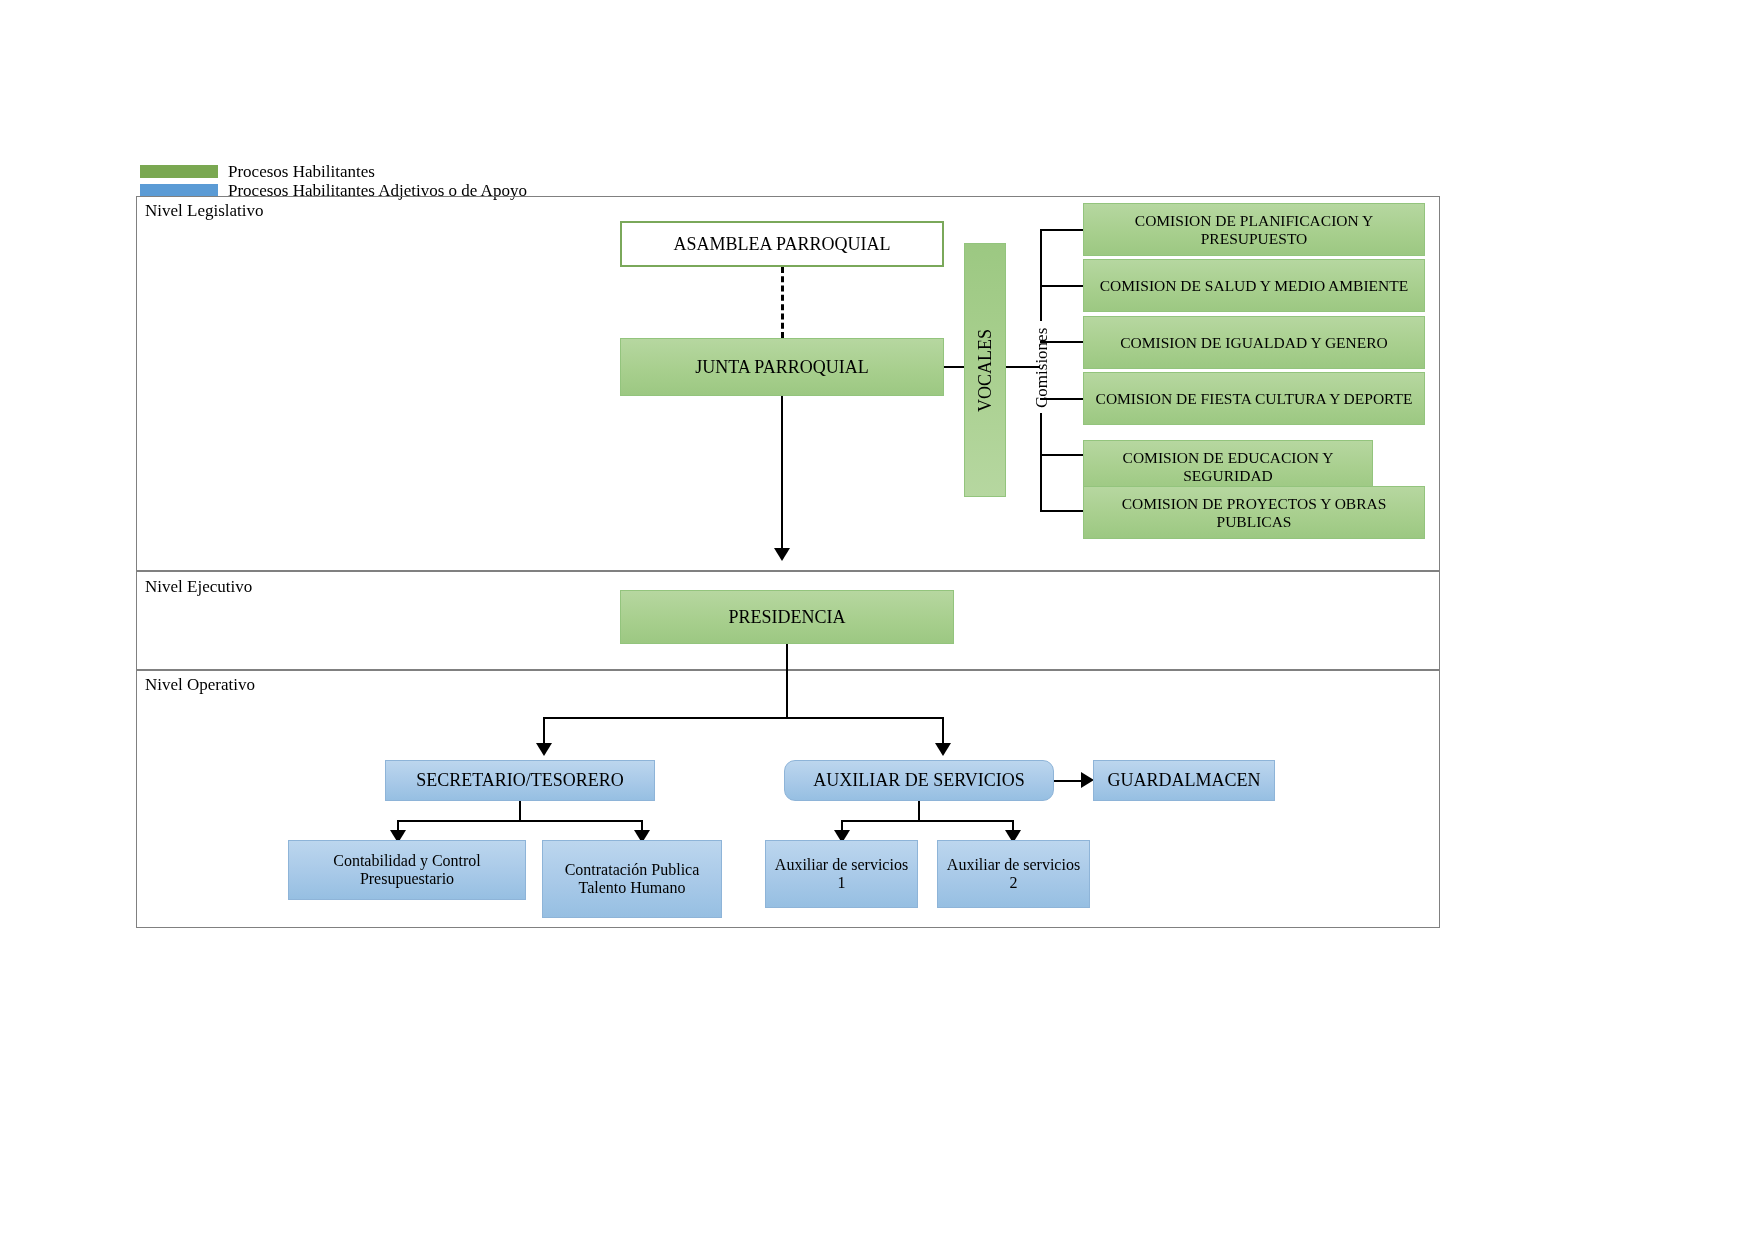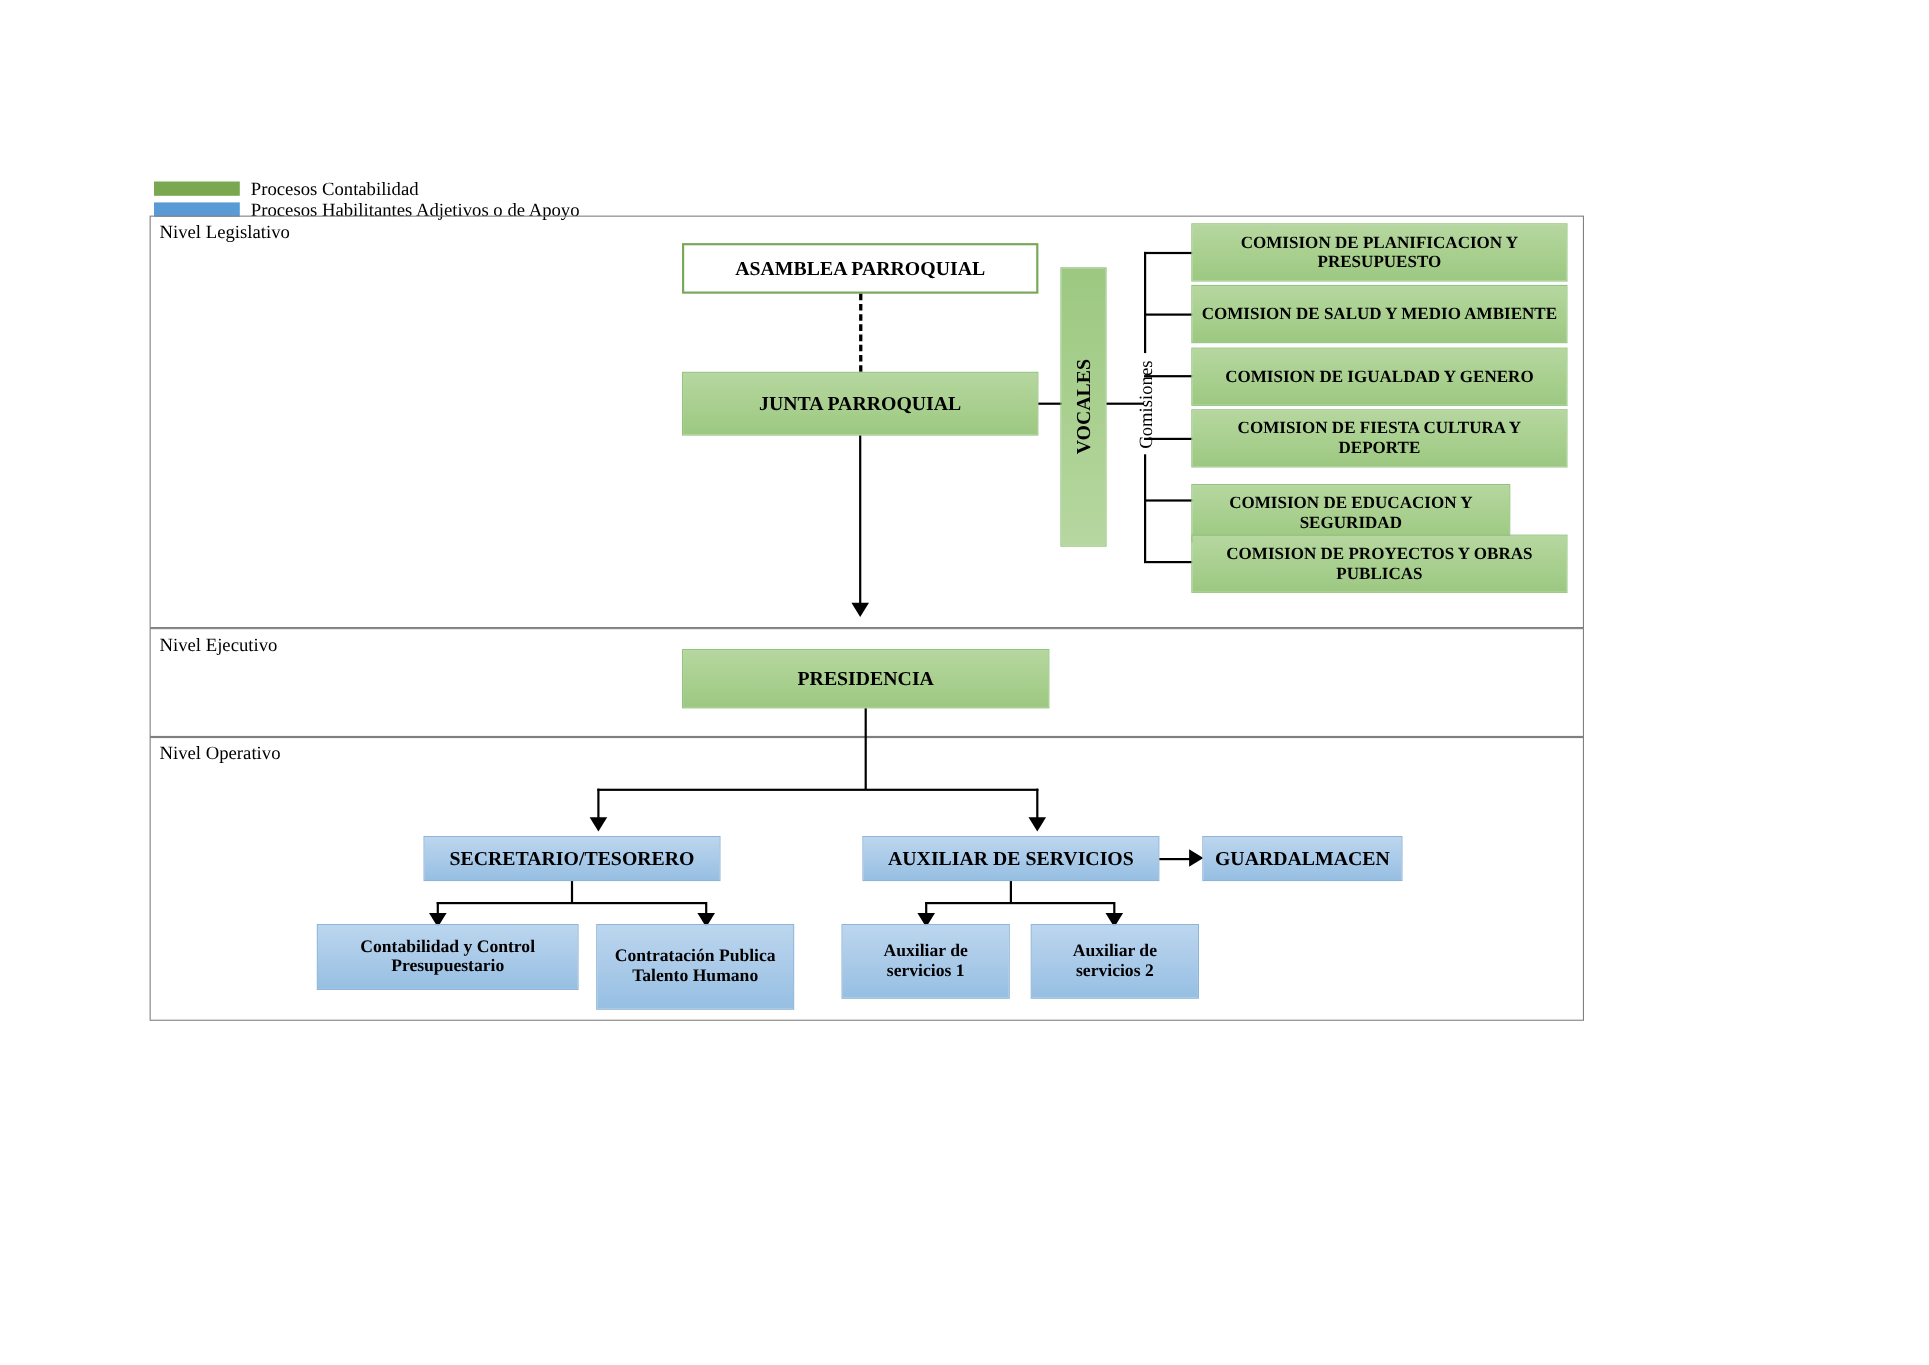--- a/index.html
+++ b/index.html
@@ -55,21 +55,20 @@
   .box {
     position: absolute;
     box-sizing: border-box;
     display: flex;
     align-items: center;
     justify-content: center;
     text-align: center;
     color: #000;
     padding: 18px 6px;
     line-height: 1.12;
-    font-weight: bold;
   }
   .box-green {
     background: linear-gradient(to bottom, #b6d7a0 0%, #a8cf8e 55%, #9cc882 100%);
     border: 1px solid #93c47d;
     font-size: 18px;
   }
   .box-green-outline {
     background: #ffffff;
     border: 2px solid #7aa85a;
     font-size: 18px;
@@ -126,21 +125,21 @@
     border-left: 13px solid #000;
   }
 </style>
 </head>
 <body>
 
 <div id="canvas">
 
   <div class="legend-row" style="left:140px; top:163px;">
     <span class="legend-swatch" style="background:#7aa851;"></span>
-    <span class="legend-label">Procesos Contabilidad</span>
+    <span class="legend-label">Procesos Habilitantes</span>
   </div>
   <div class="legend-row" style="left:140px; top:182px;">
     <span class="legend-swatch" style="background:#5b9bd5;"></span>
     <span class="legend-label">Procesos Habilitantes Adjetivos o de Apoyo</span>
   </div>
 
   <div class="level-frame" style="left:136px; top:196px; width:1304px; height:375px;"></div>
   <div class="level-title" style="left:145px; top:202px;">Nivel Legislativo</div>
 
   <div class="level-frame" style="left:136px; top:571px; width:1304px; height:99px;"></div>
@@ -189,21 +188,21 @@
   <div class="ln ln-h" style="left:543px; top:717px; width:401px;"></div>
 
   <div class="ln ln-v" style="left:543px; top:717px; height:27px;"></div>
   <div class="arrow-down" style="left:536px; top:743px;"></div>
 
   <div class="ln ln-v" style="left:942px; top:717px; height:27px;"></div>
   <div class="arrow-down" style="left:935px; top:743px;"></div>
 
   <div class="box box-blue" style="left:385px; top:760px; width:270px; height:41px;">SECRETARIO/TESORERO</div>
 
-  <div class="box box-blue" style="left:784px; top:760px; width:270px; height:41px;">AUXILIAR DE SERVICIOS</div>
+  <div class="box box-blue" style="left:784px; top:760px; width:270px; height:41px;border-radius:11px;">AUXILIAR DE SERVICIOS</div>
 
   <div class="ln ln-h" style="left:1054px; top:780px; width:30px;"></div>
   <div class="arrow-right" style="left:1081px; top:772px;"></div>
 
   <div class="box box-blue" style="left:1093px; top:760px; width:182px; height:41px;">GUARDALMACEN</div>
 
   <div class="ln ln-v" style="left:519px; top:801px; height:20px;"></div>
   <div class="ln ln-h" style="left:397px; top:820px; width:245px;"></div>
   <div class="ln ln-v" style="left:397px; top:820px; height:12px;"></div>
   <div class="arrow-down" style="left:390px; top:830px;"></div>

